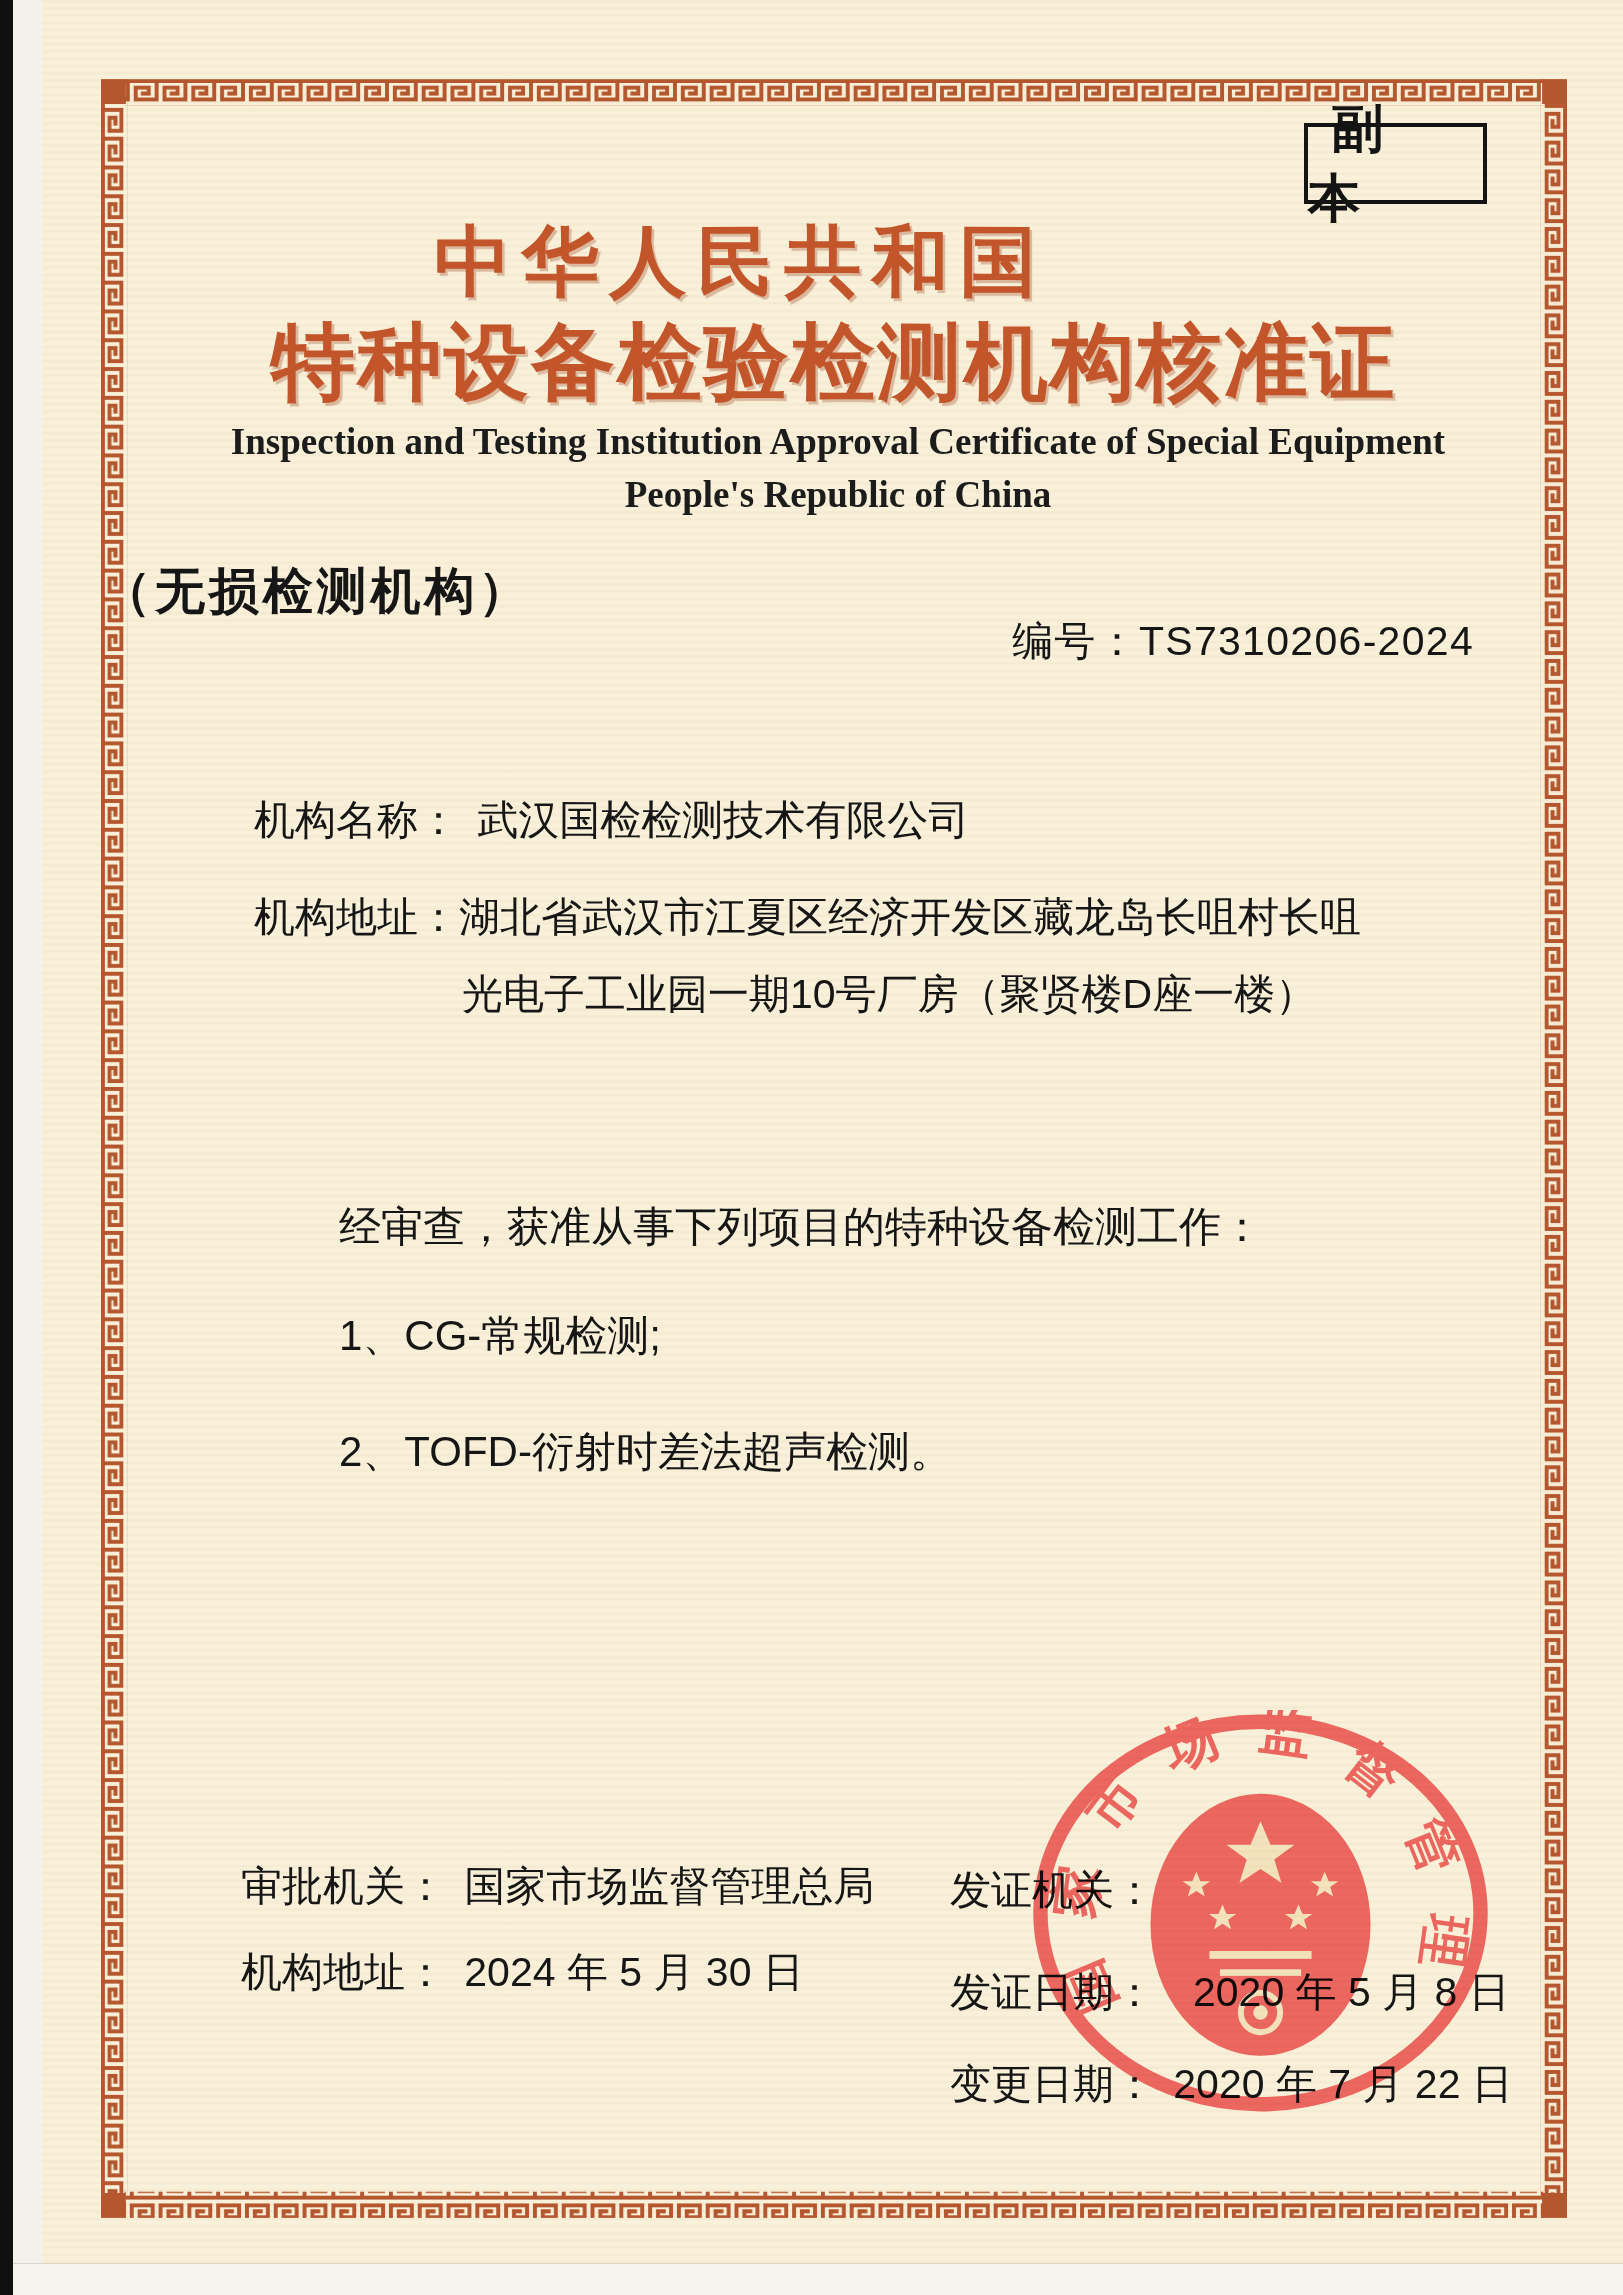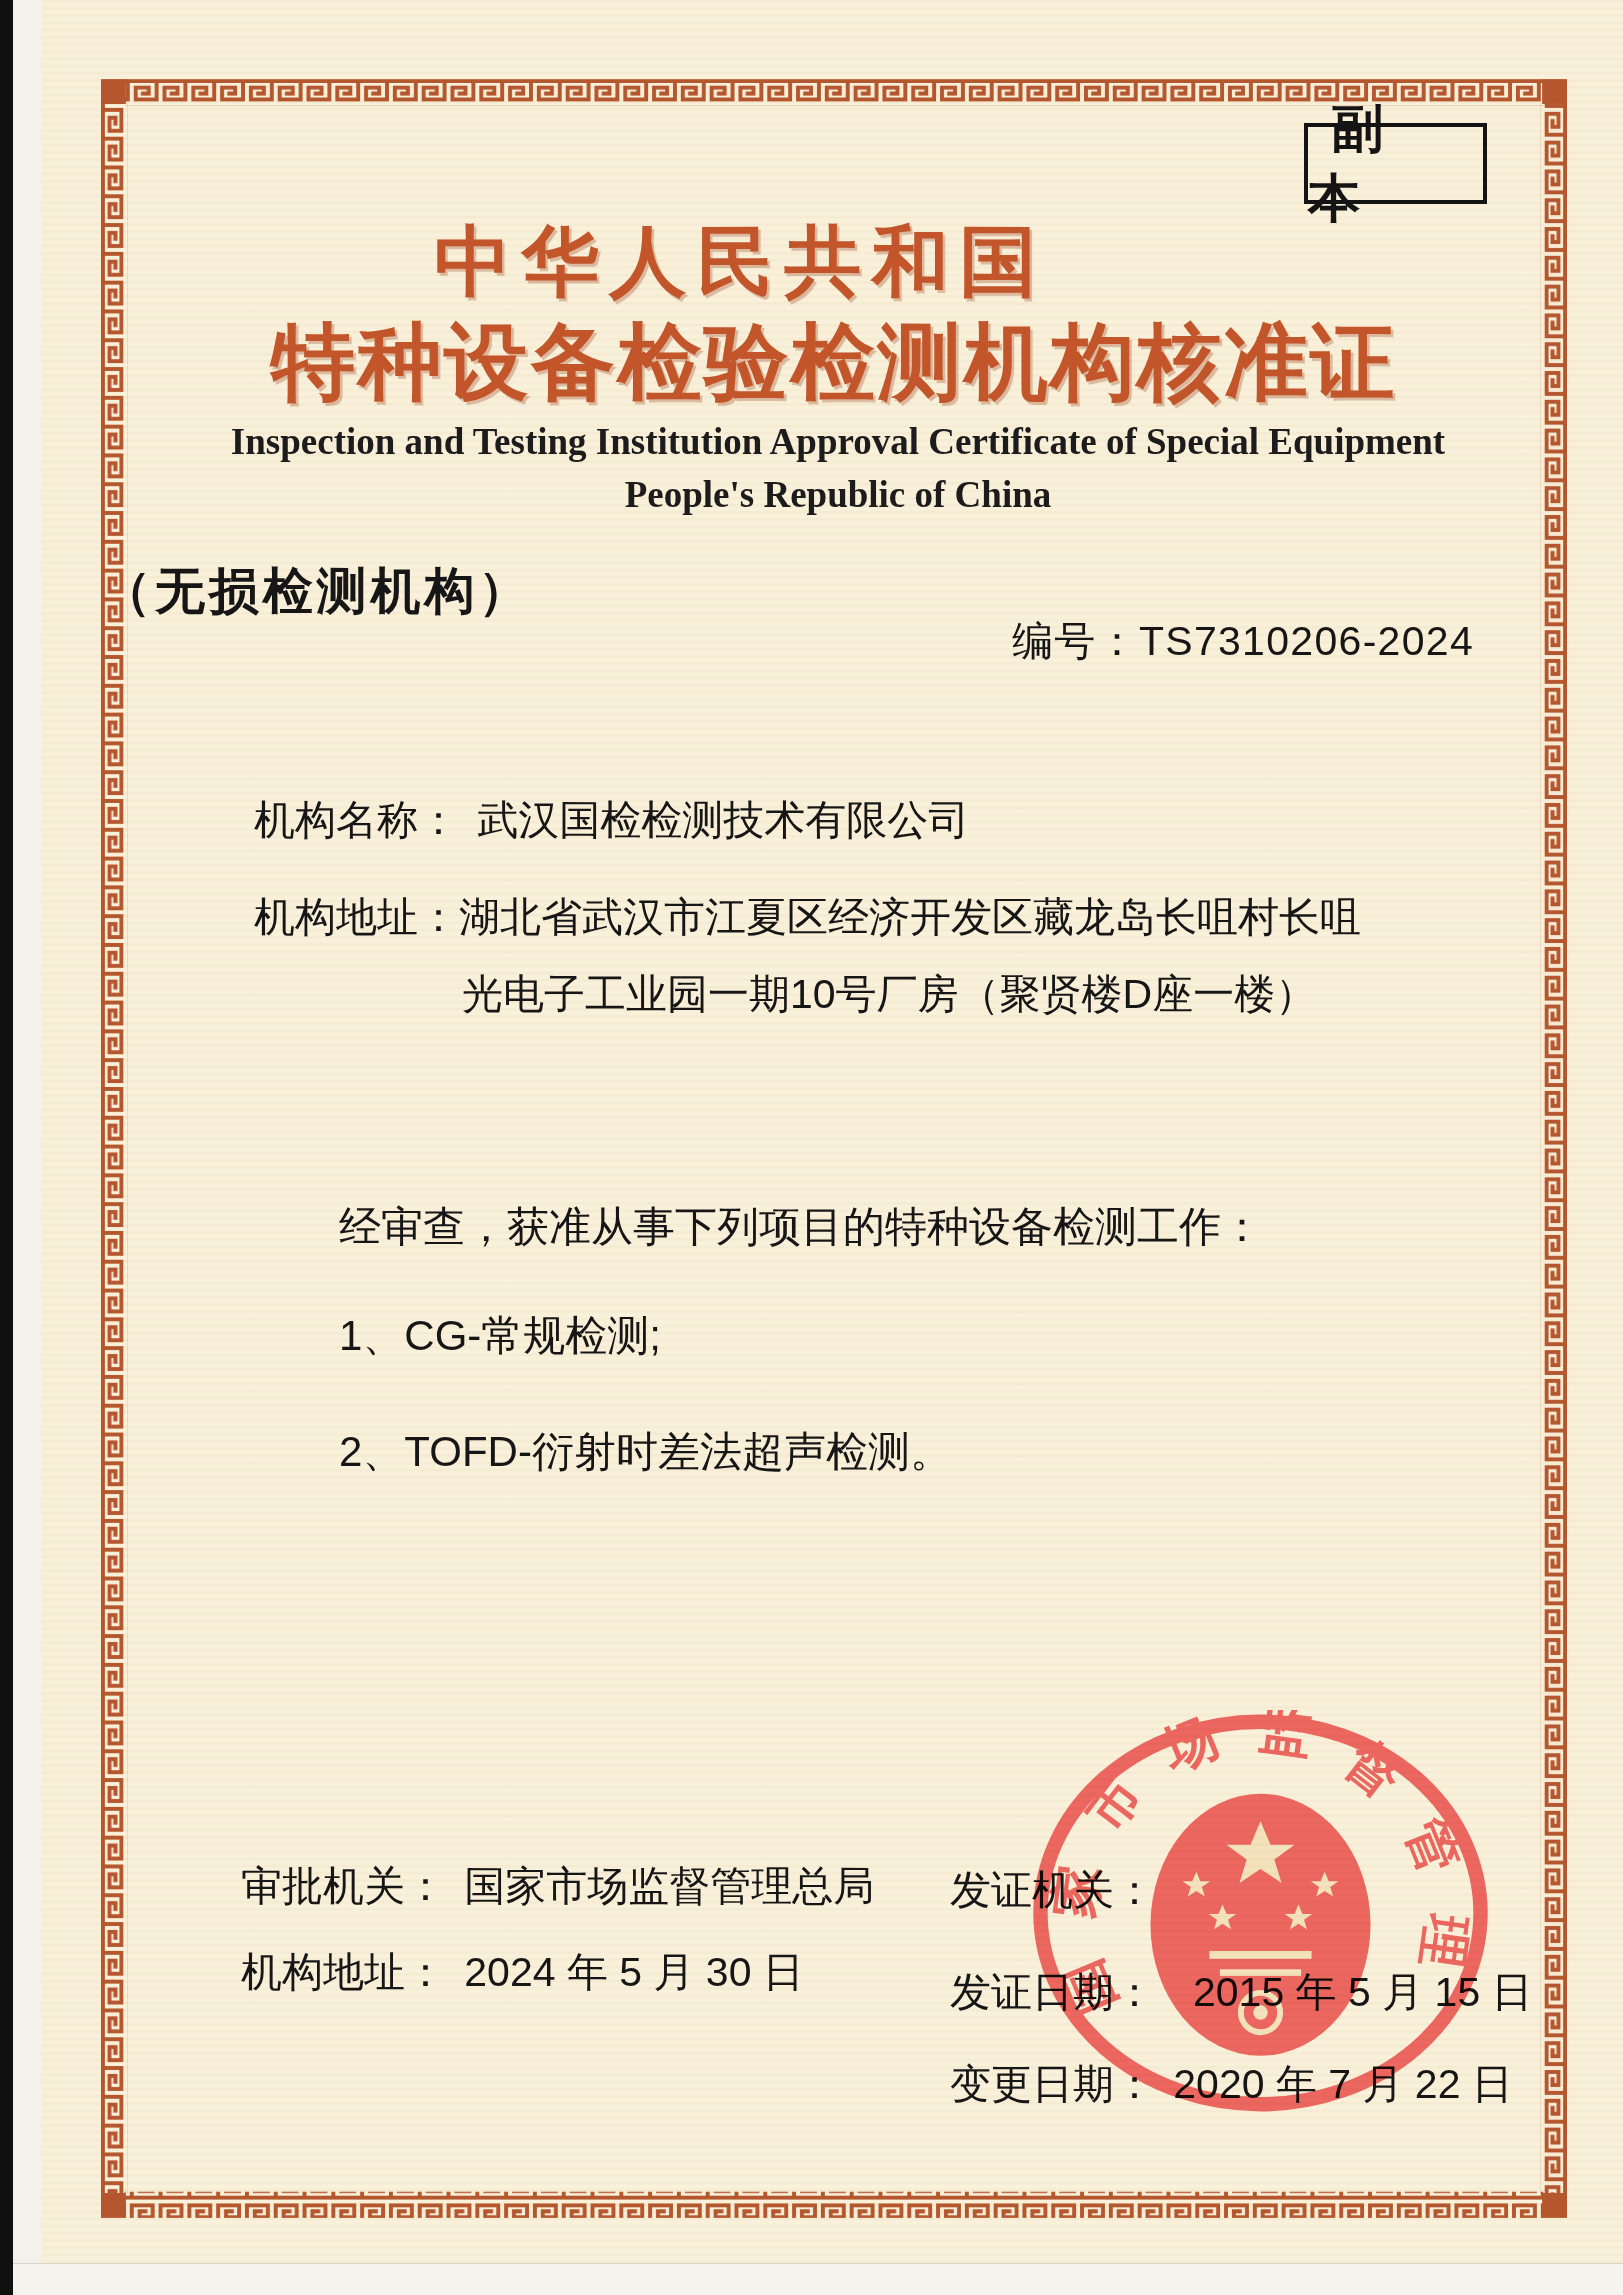--- a/index.html
+++ b/index.html
@@ -111,21 +111,21 @@
   <div class="line l-approve">
     <span>审批机关：</span><span class="gap-s"></span><span>国家市场监督管理总局</span>
   </div>
   <div class="line l-valid">
     <span>机构地址：</span><span class="gap-s"></span><span>2024 年 5 月 30 日</span>
   </div>
   <div class="line l-issuer">
     <span>发证机关：</span>
   </div>
   <div class="line l-issuedate">
-    <span>发证日期：</span><span class="gap-m"></span><span>2015 年 5 月 15 日</span>
+    <span>发证日期：</span><span class="gap-m"></span><span>2020 年 5 月 8 日</span>
   </div>
   <div class="line l-changedate">
     <span>变更日期：</span><span class="gap-s"></span><span>2020 年 7 月 22 日</span>
   </div>
 
   <svg class="seal" width="465" height="406" viewBox="-355 -310 710 620">
     <defs>
       <path id="sealTextArc" d="M -218 138 A 256 256 0 1 1 218 138" fill="none"></path>
     </defs>
     <ellipse cx="0" cy="0" rx="336" ry="292" fill="none" stroke="#f0595b" stroke-width="22"></ellipse>

